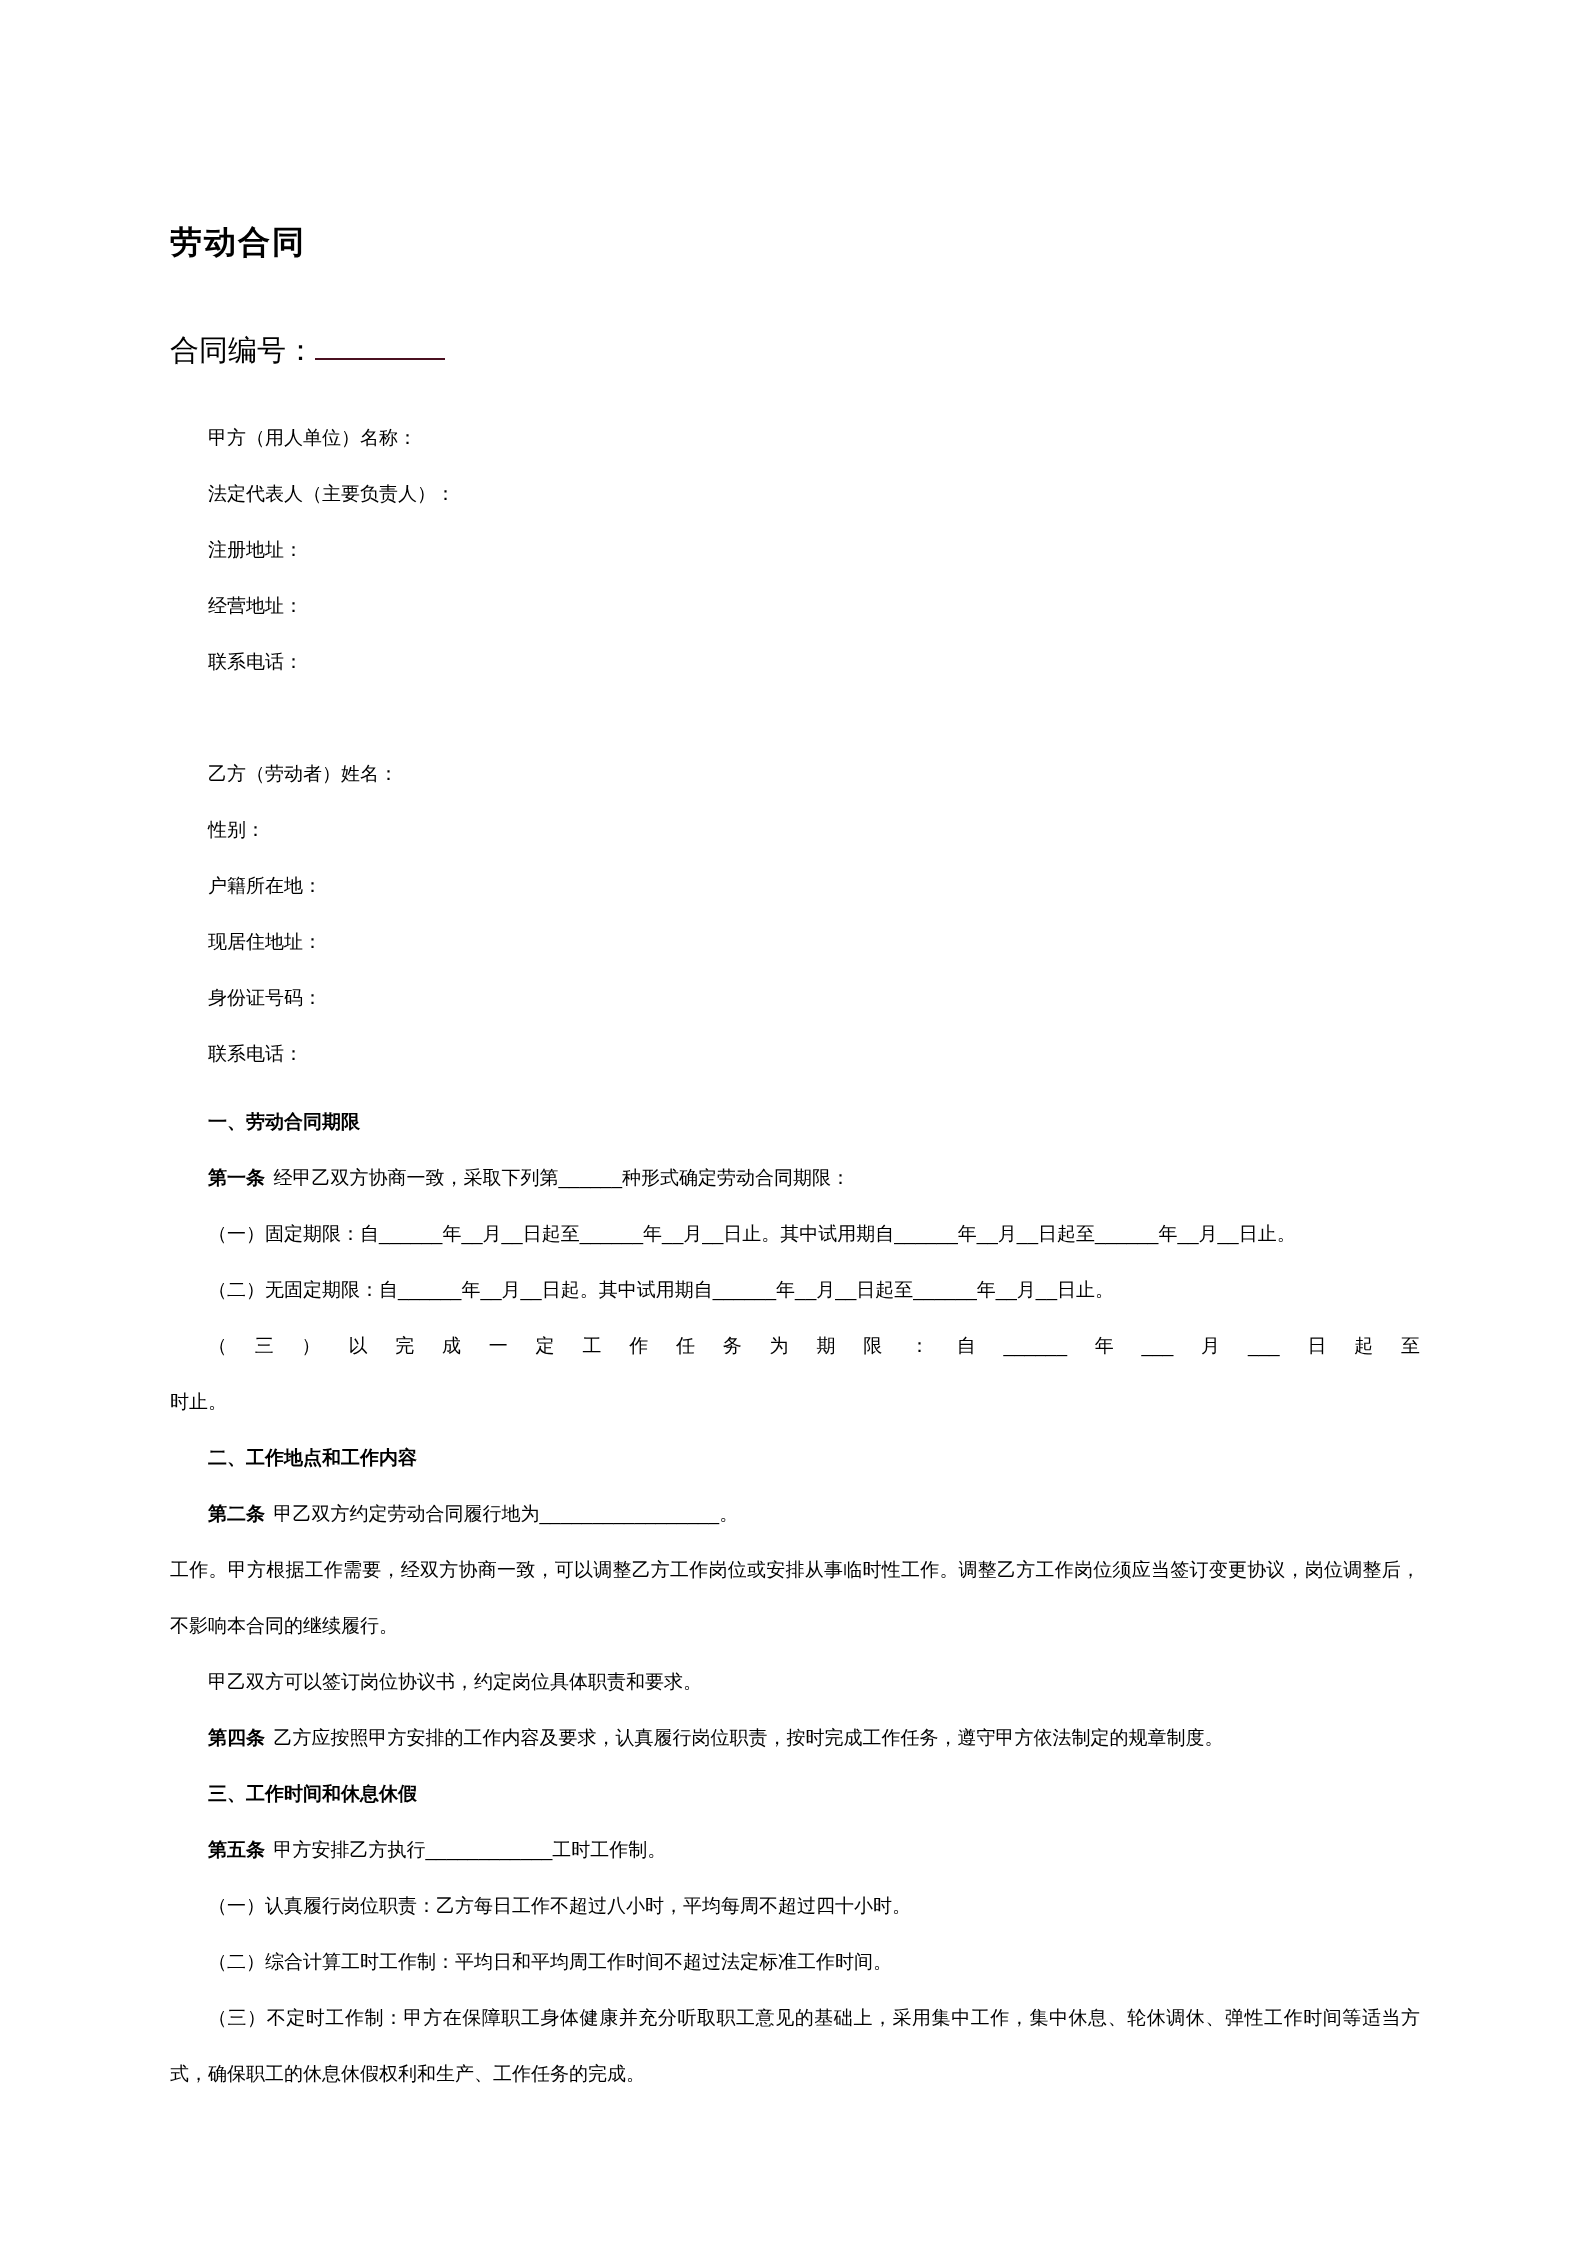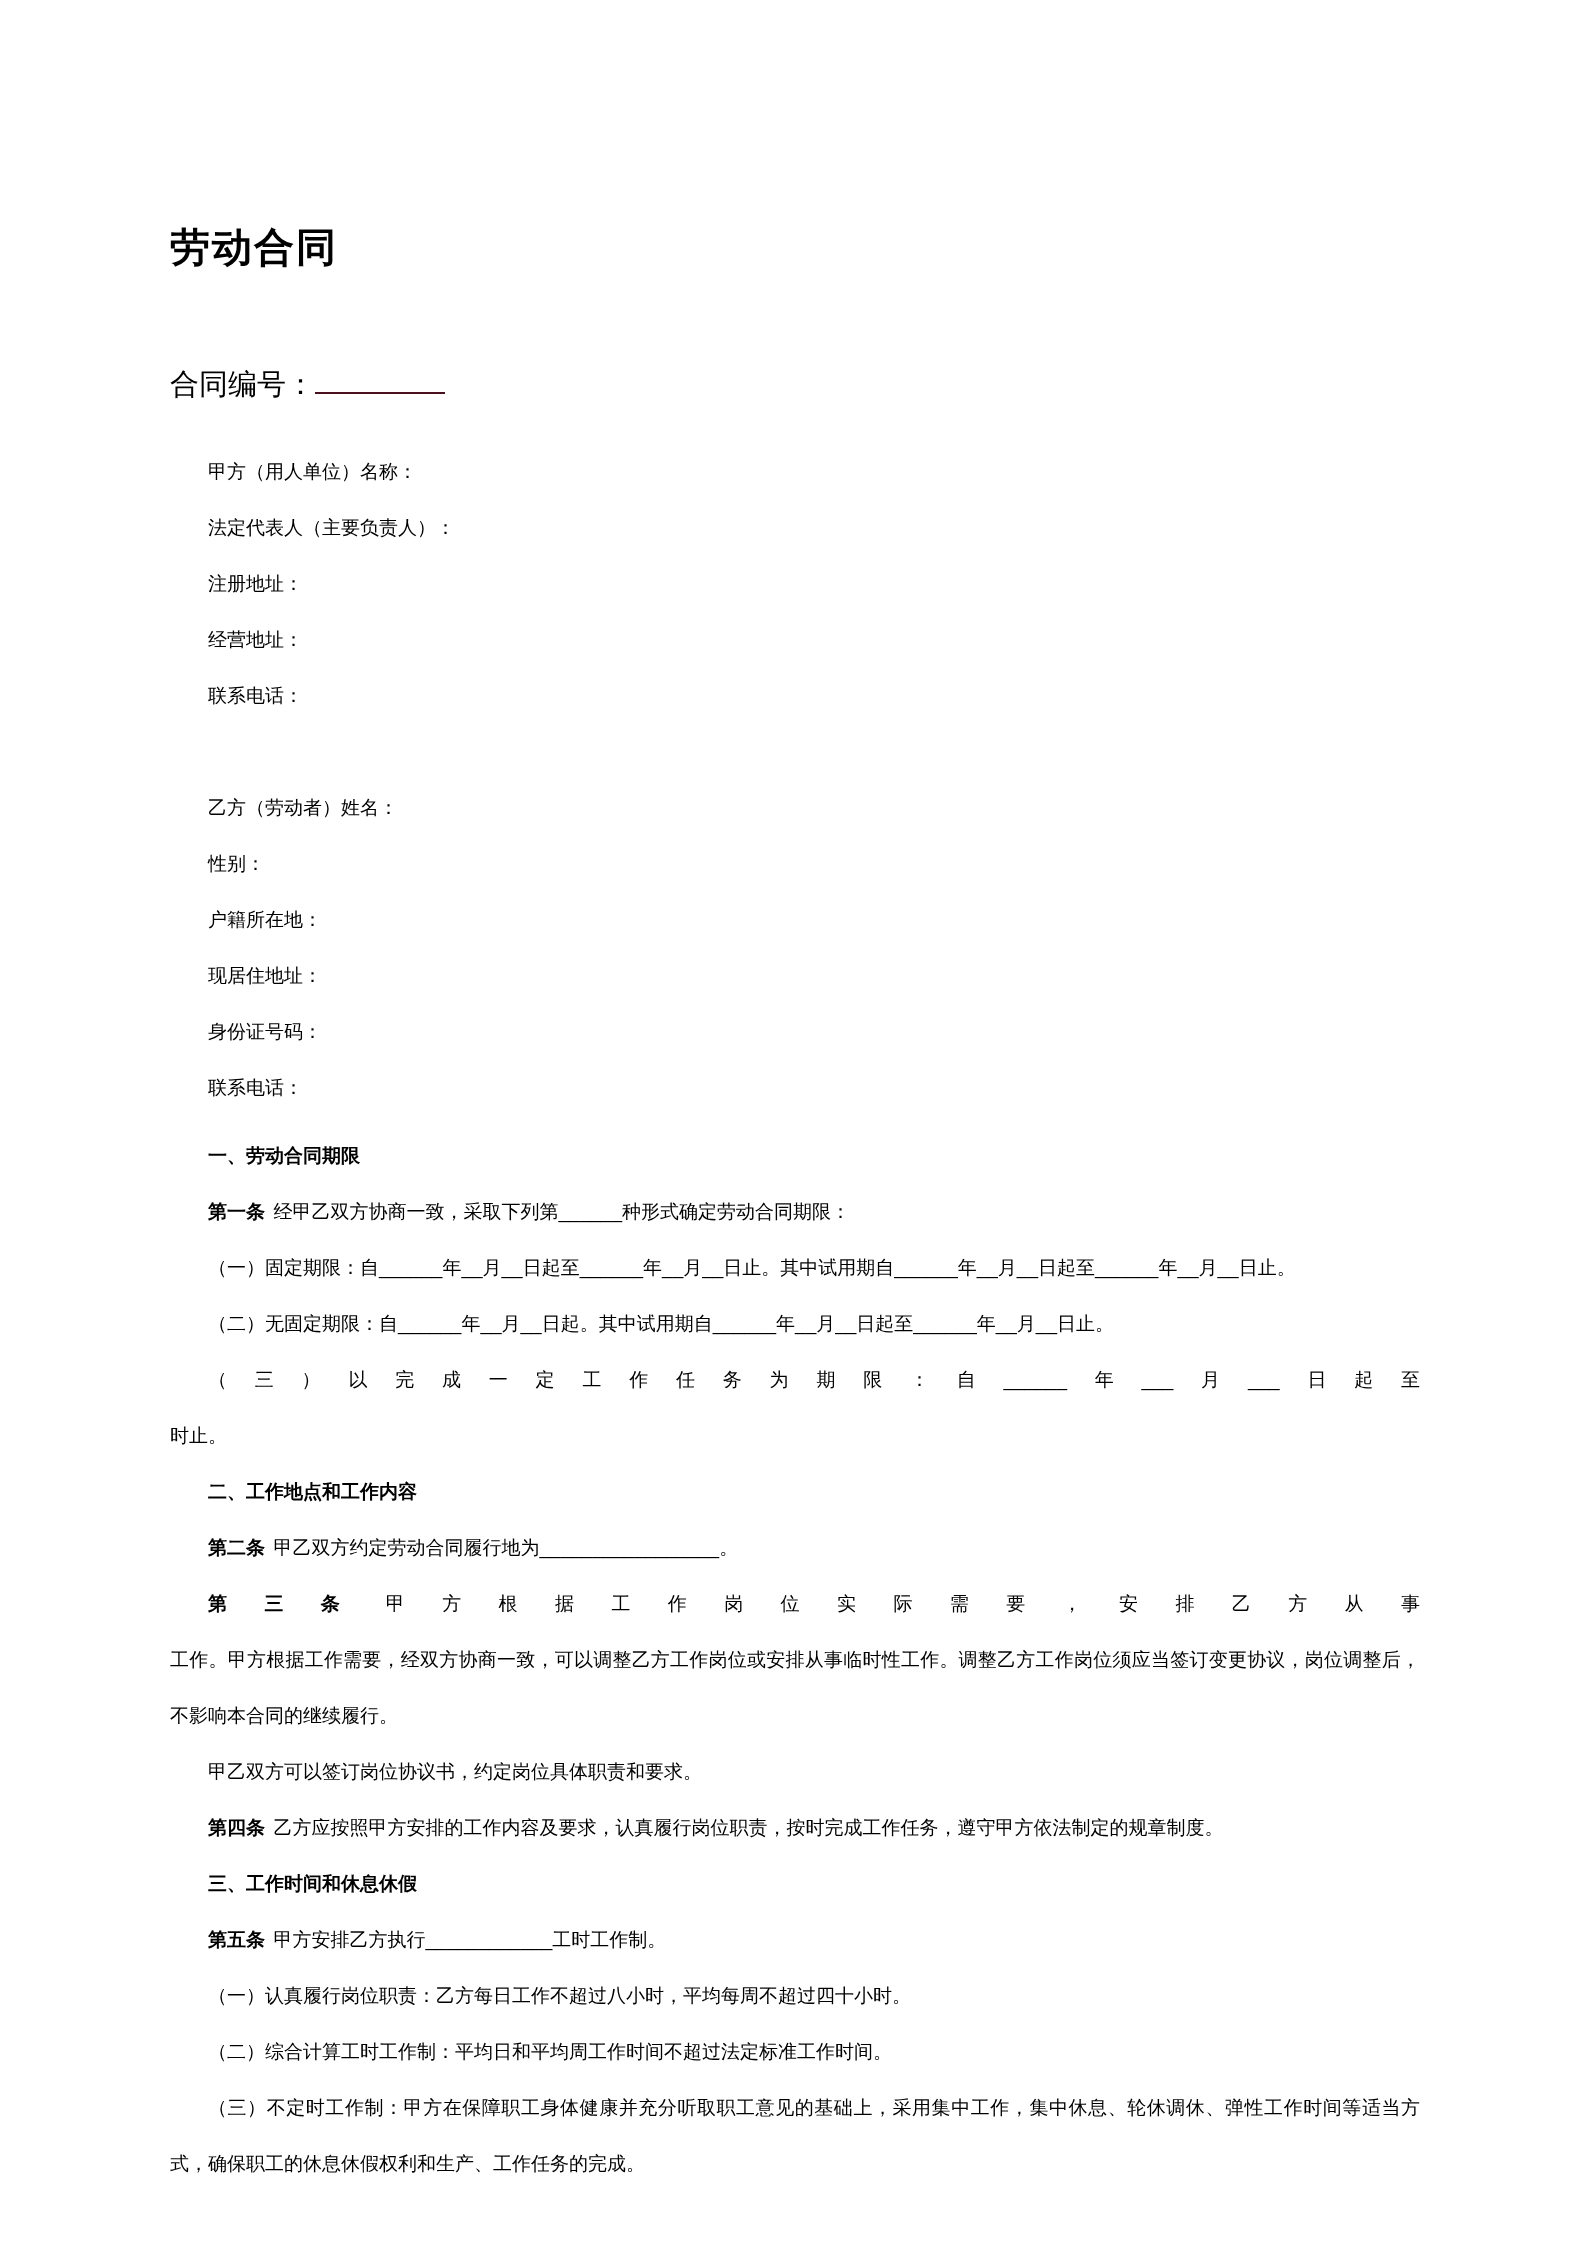--- a/index.html
+++ b/index.html
@@ -15,24 +15,24 @@
     color: #000000;
   }
   .page {
     box-sizing: border-box;
     width: 1586px;
     height: 2244px;
     padding: 222px 166px 0 170px;
     background: #ffffff;
   }
   .doc-title {
-    font-size: 40px;
+    font-size: 32px;
     font-weight: bold;
     line-height: 1.25;
-    margin: 0 0 84px 0;
+    margin: 0 0 60px 0;
     letter-spacing: 2px;
   }
   .contract-no-row {
     text-align: left;
     font-size: 29px;
     line-height: 56px;
     margin: 0 70px 32px 0;
     white-space: nowrap;
   }
   .blank-line {
@@ -108,21 +108,20 @@
 
   <p class="para">（二）无固定期限：自______年__月__日起。其中试用期自______年__月__日起至______年__月__日止。</p>
 
   <p class="para stretch">（三）以完成一定工作任务为期限：自______年___月___日起至</p>
   <p class="cont">时止。</p>
 
   <p class="heading">二、工作地点和工作内容</p>
 
   <p class="para"><span class="prefix">第二条</span><span>甲乙双方约定劳动合同履行地为_________________。</span></p>
 
-  <p class="para stretch"><span class="prefix">第三条</span><span>甲方根据工作岗位实际需要，安排乙方从事</span></p>
   <p class="cont">工作。甲方根据工作需要，经双方协商一致，可以调整乙方工作岗位或安排从事临时性工作。调整乙方工作岗位须应当签订变更协议，岗位调整后，不影响本合同的继续履行。</p>
 
   <p class="para">甲乙双方可以签订岗位协议书，约定岗位具体职责和要求。</p>
 
   <p class="para"><span class="prefix">第四条</span><span>乙方应按照甲方安排的工作内容及要求，认真履行岗位职责，按时完成工作任务，遵守甲方依法制定的规章制度。</span></p>
 
   <p class="heading">三、工作时间和休息休假</p>
 
   <p class="para"><span class="prefix">第五条</span><span>甲方安排乙方执行____________工时工作制。</span></p>
 

